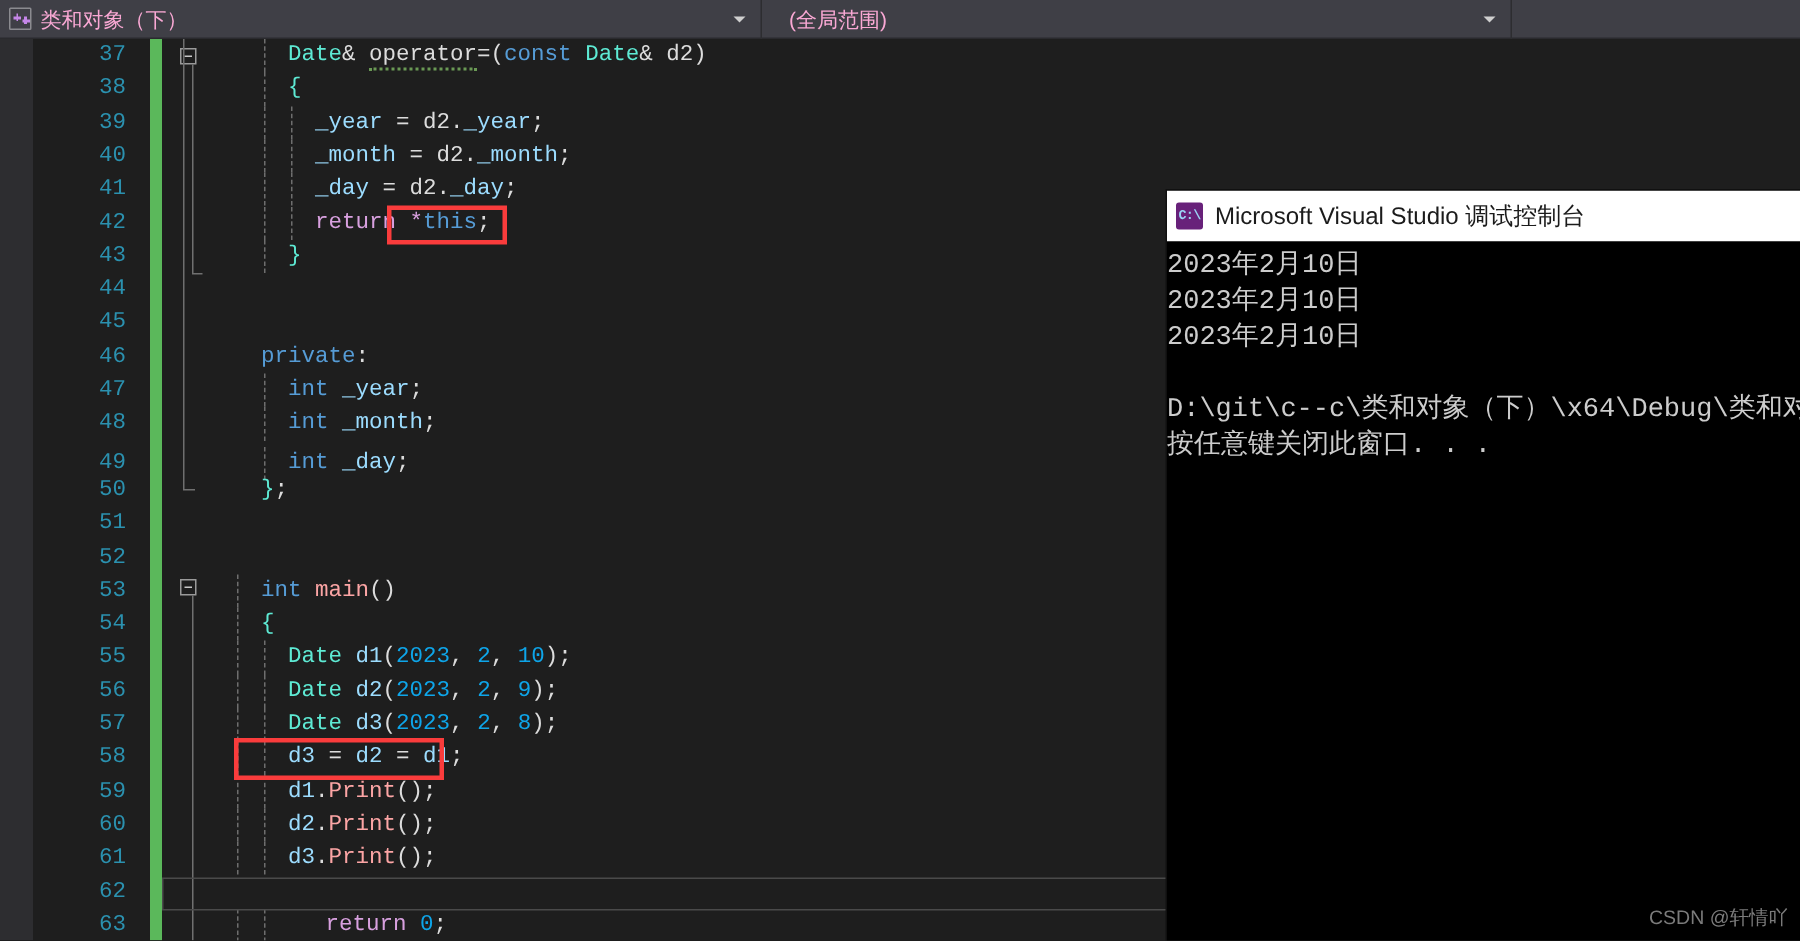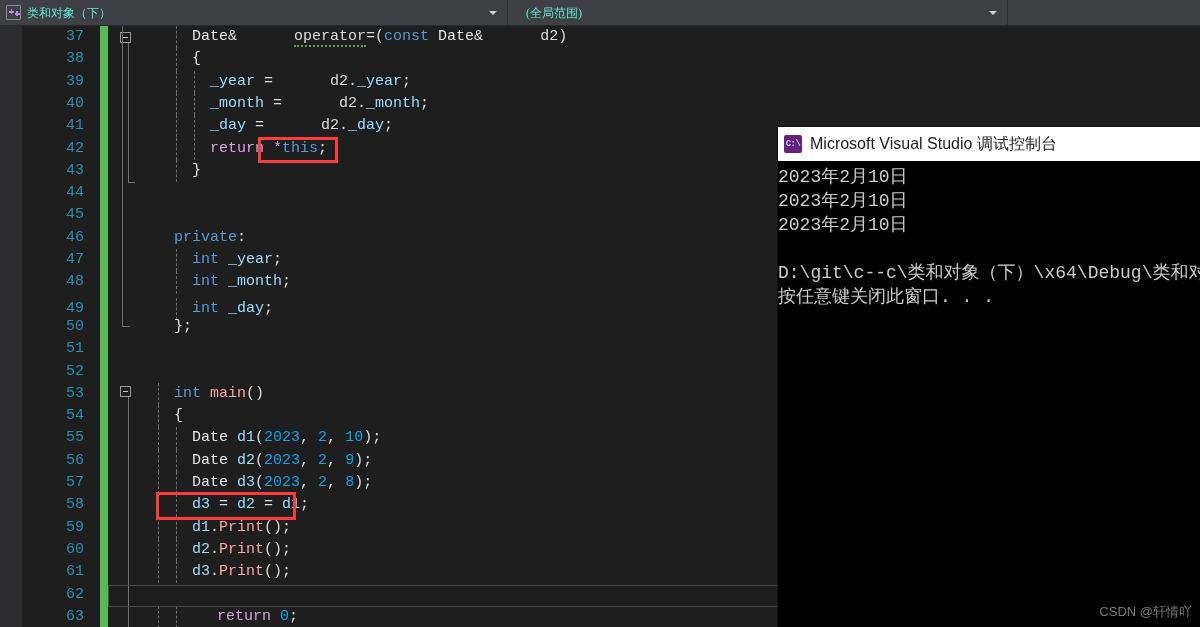--- a/index.html
+++ b/index.html
@@ -18,22 +18,22 @@
     border-bottom:1px solid #2a2a2e;box-sizing:border-box;
   }
   .nav-seg{
     height:26px;display:flex;align-items:center;
     box-sizing:border-box;position:relative;
   }
   .nav-seg.first{width:508px;padding-left:6px;border-right:1px solid #2d2d30;}
   .nav-seg.second{width:500px;padding-left:18px;border-right:1px solid #2d2d30;}
   .nav-seg.third{flex:1;padding-left:12px;margin-top:47px;}
   .nav-label{
-    color:#5eead4;font-size:12px;line-height:26px;white-space:nowrap;
-    font-family:Liberation Serif, serif;
+    color:#f9a8d4;font-size:14px;line-height:26px;white-space:nowrap;
+    font-family:Liberation Sans, sans-serif;
   }
   .nav-caret{
     position:absolute;right:10px;top:50%;transform:translateY(-50%);
     width:0;height:0;border-left:4px solid transparent;border-right:4px solid transparent;
     border-top:4px solid #cfcfcf;
   }
   
   .cpp-icon{
     width:15px;height:15px;margin-right:6px;flex:0 0 auto;
     background:#3f3f46;border:1px solid #8b8b90;border-radius:1px;
@@ -65,27 +65,27 @@
   }
   .lnum{
     position:absolute;left:-86px;width:62px;text-align:right;
     color:#2b91af;font-size:15px;line-height:22.3px;
     font-family:"Liberation Mono","DejaVu Sans Mono",monospace;
   }
   .ctext{position:absolute;left:48px;top:0;color:#dcdcdc;}
 
   
   .kw{color:#569cd6;}
-  .type{color:#e5e5e5;}
+  .type{color:#5eead4;}
   .id{color:#9cdcfe;}
   .fn{color:#fca5a5;}
   .num{color:#0ea5e9;}
   .ctrl{color:#d8a0df;}
   .op{color:#dcdcdc;}
-  .pl{color:#dcdcdc;margin-left:48px;}
+  .pl{color:#dcdcdc;}
   .squig{
     border-bottom:2px dotted #6a9955;
     padding-bottom:0px;
   }
 
   
   .guide{position:absolute;top:0;width:0;height:22.3px;border-left:1px dashed #6e6e6e;}
   .ocol{position:absolute;left:20px;width:1px;background:#707070;}
   .obox{
     position:absolute;left:12px;width:11px;height:11px;

